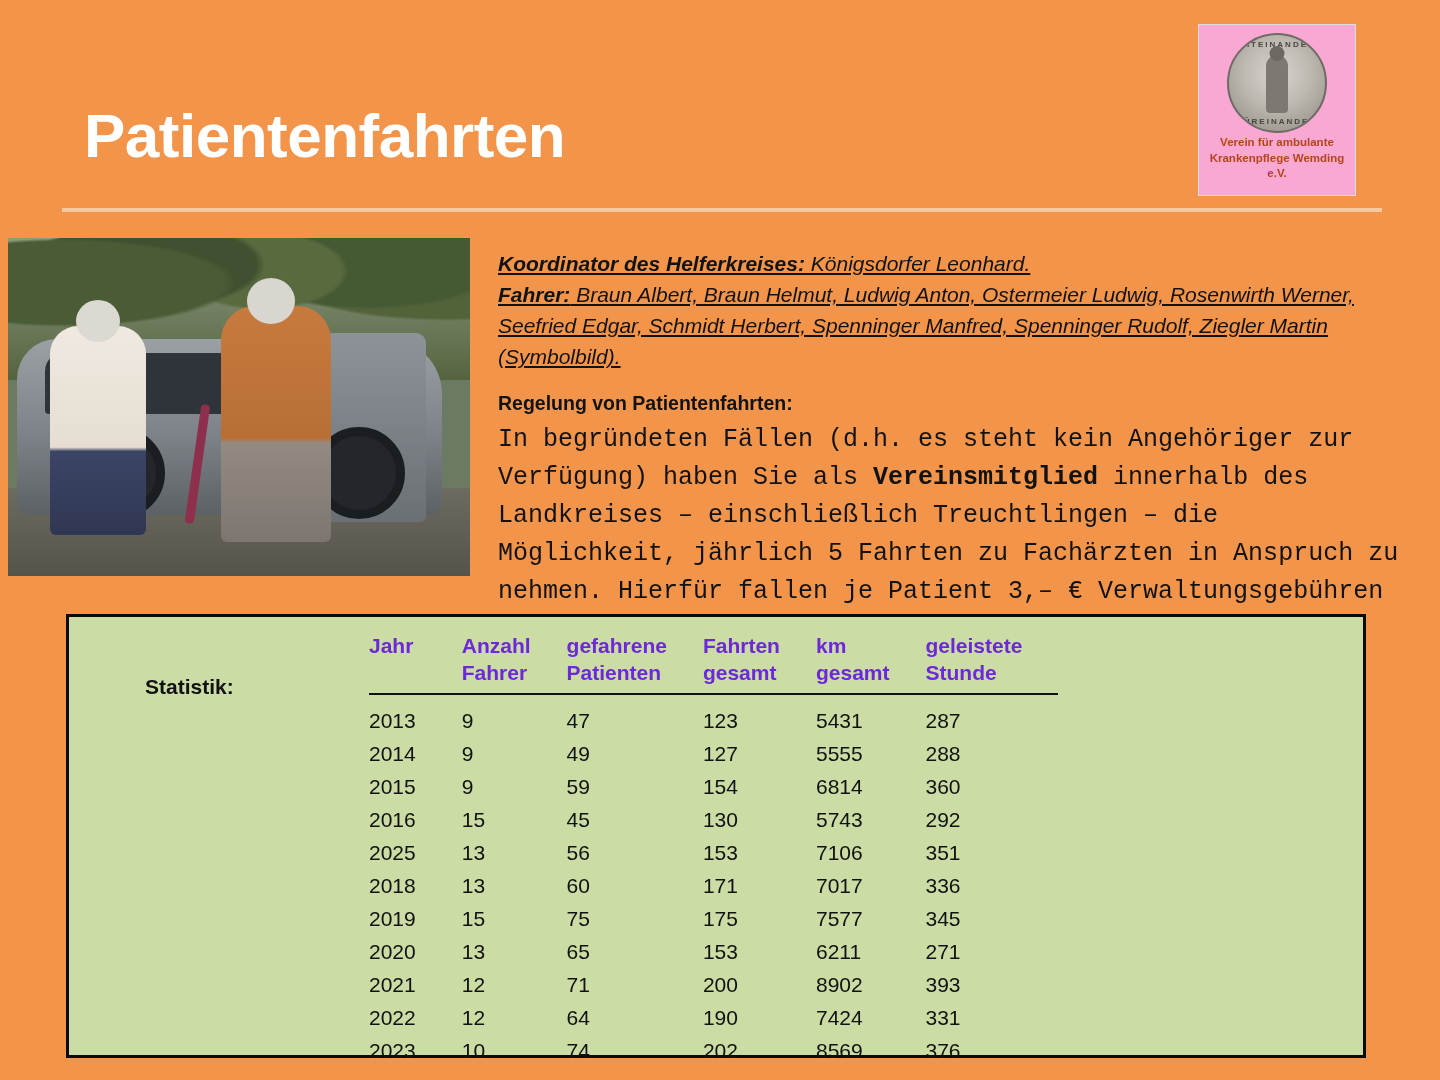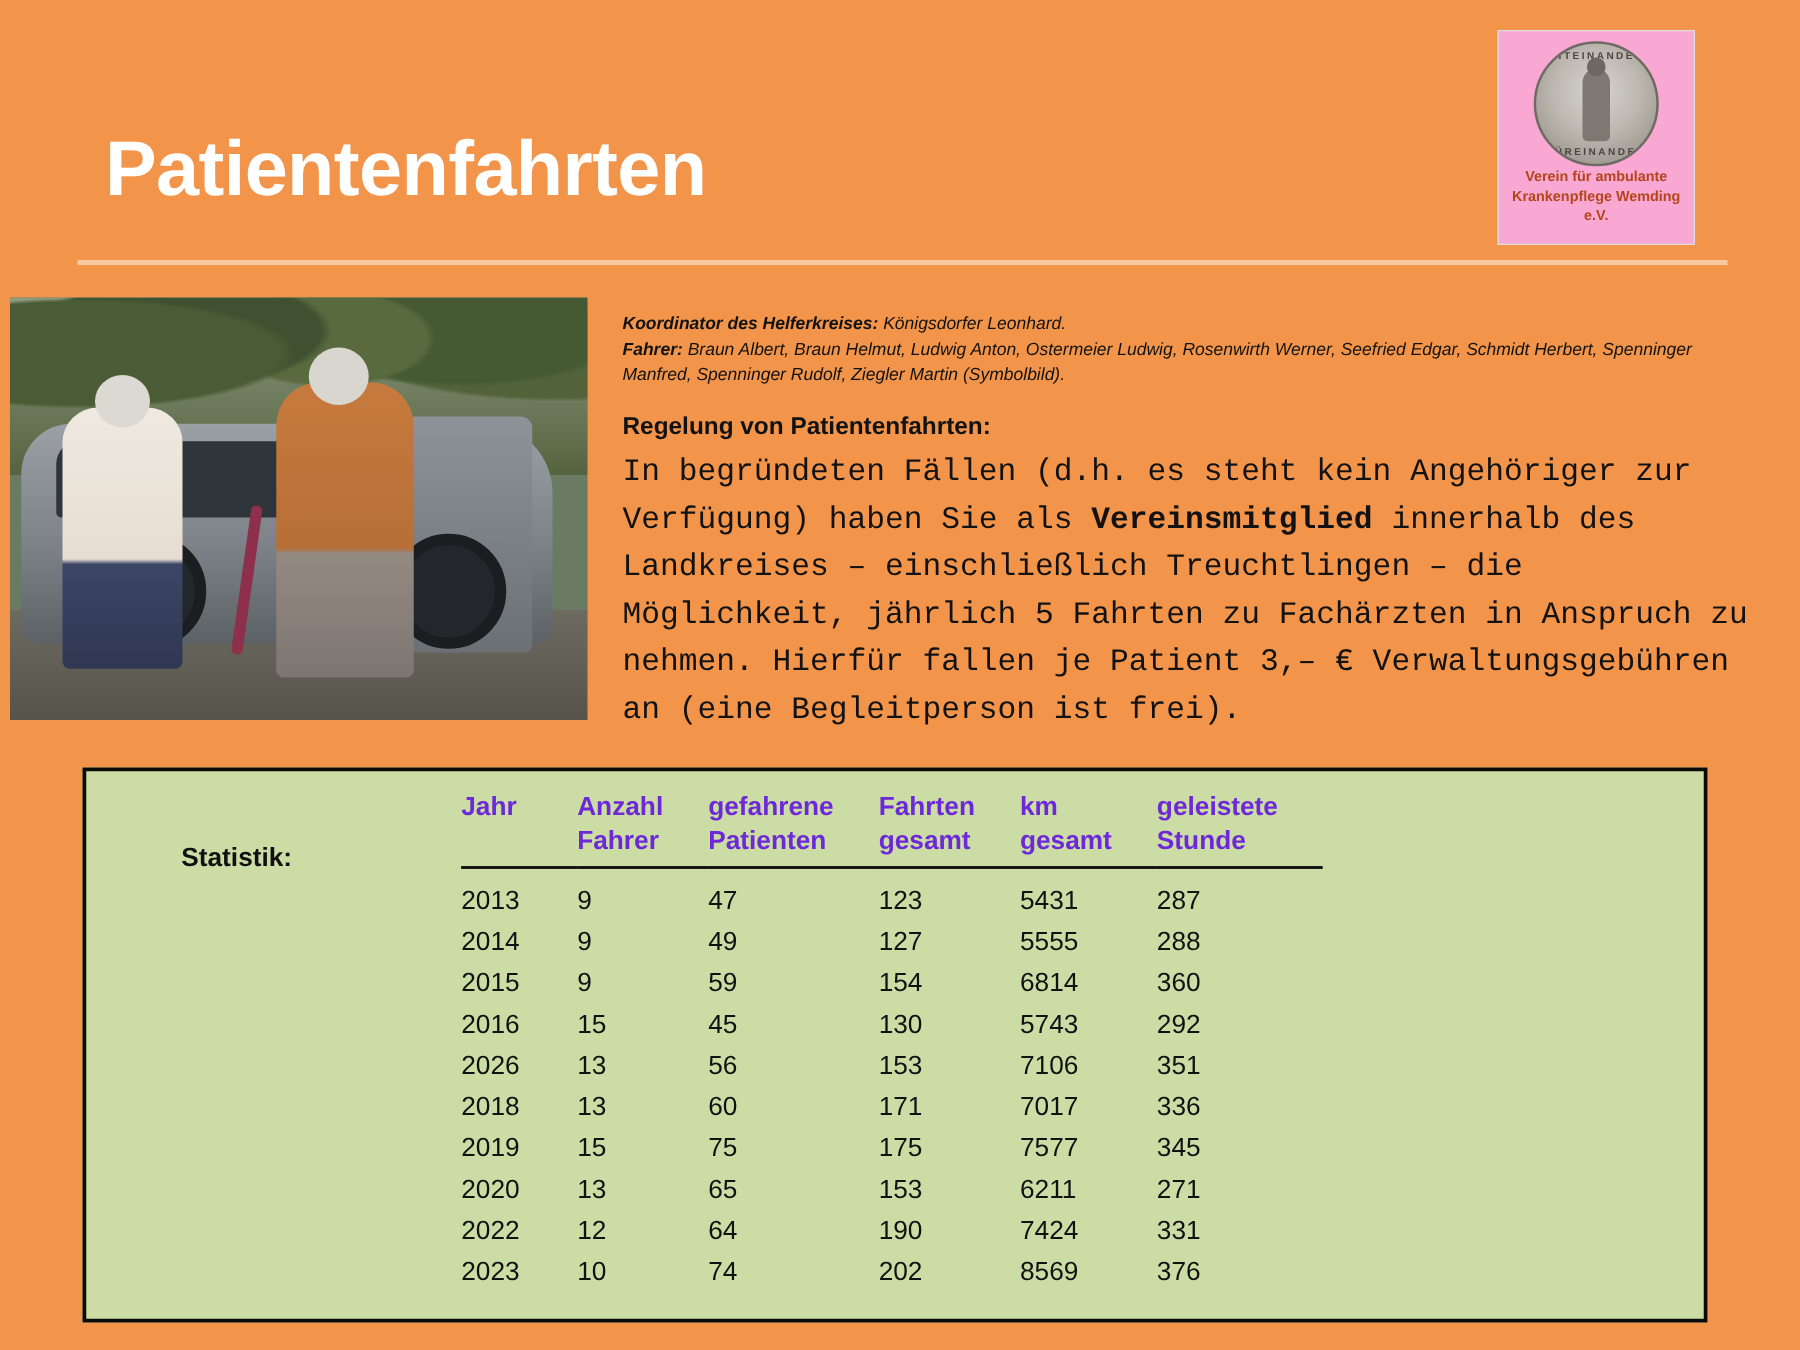--- a/index.html
+++ b/index.html
@@ -179,24 +179,25 @@
 
   
   .text-block {
     position: absolute;
     left: 498px;
     top: 248px;
     width: 910px;
     color: #121212;
   }
   .lead {
-    font-size: 14px;
+    font-size: 21px;
     font-style: italic;
     line-height: 1.48;
     margin: 0 0 20px 0;
+    text-decoration: underline;
   }
   .lead b { font-weight: bold; }
   .reg-title {
     font-size: 19.5px;
     font-weight: bold;
     margin: 0 0 6px 0;
   }
   .reg-body {
     font-size: 25px;
     line-height: 1.52;
@@ -349,21 +350,21 @@
         </tr>
         <tr>
           <td class="year">2016</td>
           <td>15</td>
           <td>45</td>
           <td>130</td>
           <td>5743</td>
           <td>292</td>
         </tr>
         <tr>
-          <td class="year">2026</td>
+          <td class="year">2025</td>
           <td>13</td>
           <td>56</td>
           <td>153</td>
           <td>7106</td>
           <td>351</td>
         </tr>
         <tr>
           <td class="year">2018</td>
           <td>13</td>
           <td>60</td>
@@ -381,20 +382,28 @@
         </tr>
         <tr>
           <td class="year">2020</td>
           <td>13</td>
           <td>65</td>
           <td>153</td>
           <td>6211</td>
           <td>271</td>
         </tr>
         <tr>
+          <td class="year">2021</td>
+          <td>12</td>
+          <td>71</td>
+          <td>200</td>
+          <td>8902</td>
+          <td>393</td>
+        </tr>
+        <tr>
           <td class="year">2022</td>
           <td>12</td>
           <td>64</td>
           <td>190</td>
           <td>7424</td>
           <td>331</td>
         </tr>
         <tr>
           <td class="year">2023</td>
           <td>10</td>

